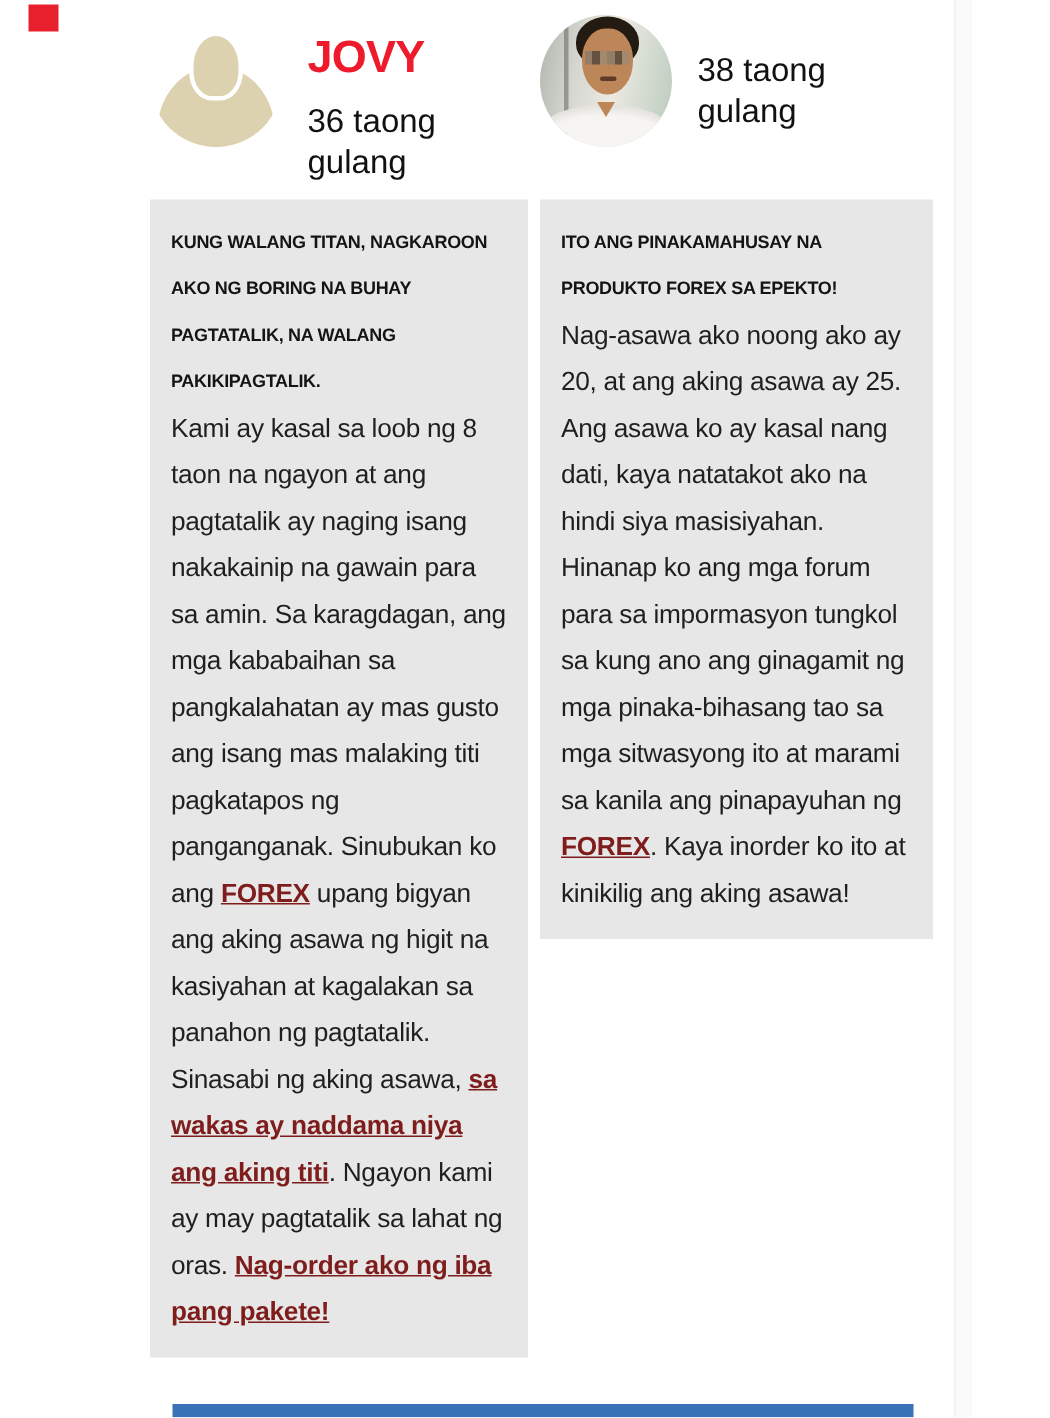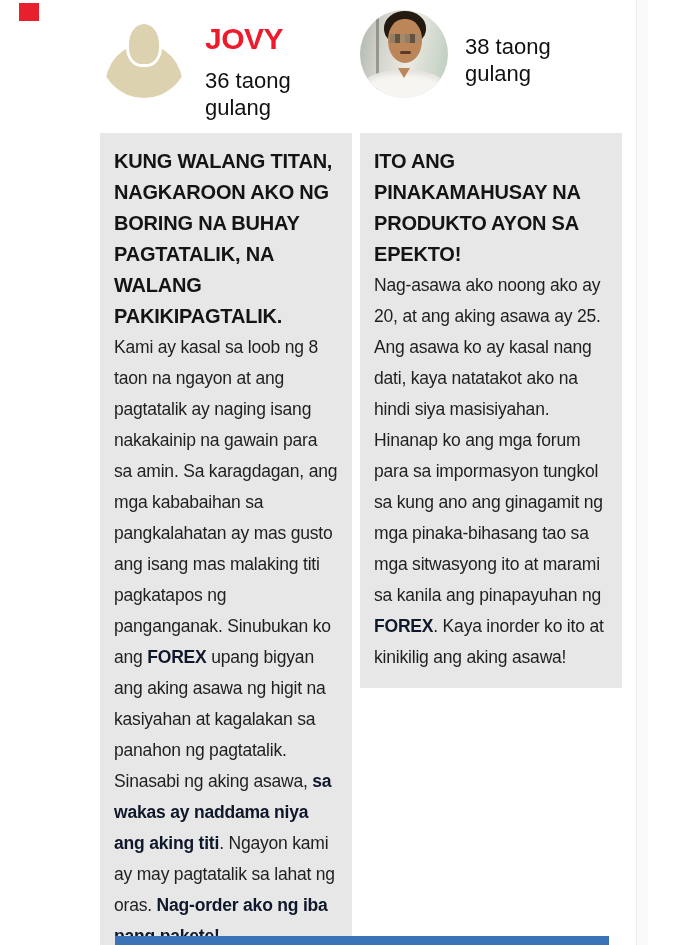--- a/index.html
+++ b/index.html
@@ -72,27 +72,27 @@
     color:var(--accent-red);line-height:34px;
   }
   .page-age{
     margin-top:11px;font-size:22px;line-height:27px;color:#111111;
     width:96px;font-weight:400;
   }
   .box{
     background:var(--box-bg);padding:13px 14px 15px 14px;
   }
   .box .heading{
-    font-size:20px;font-weight:700;color:#141414;
+    font-size:12px;font-weight:700;color:#141414;
     line-height:31px;letter-spacing:-0.2px;
   }
   .box .tbody{
     font-size:17.5px;color:#1f1f1f;line-height:31px;letter-spacing:-0.2px;
   }
-  .tbody .b{font-weight:700;color:#0f172a;}
+  .tbody .b{font-weight:700;color:#7f1d1d;text-decoration:underline;}
   .bottom-bar{
     position:absolute;left:115px;top:936px;width:494px;height:9px;
     background:var(--bar-blue);border:0;cursor:pointer;display:block;
   }
 </style>
 </head>
 <body>
 
 <div class="page">
 
@@ -128,21 +128,21 @@
             <div class="ph-mouth"></div>
           </div>
           <div class="ph-shirt"></div>
           <div class="ph-collar"></div>
         </div>
         <div class="ptext">
           <div class="page-age">38 taong gulang</div>
         </div>
       </div>
       <div class="box">
-        <div class="heading">ITO ANG PINAKAMAHUSAY NA PRODUKTO AYON SA EPEKTO!</div>
+        <div class="heading">ITO ANG PINAKAMAHUSAY NA PRODUKTO FOREX SA EPEKTO!</div>
         <div class="tbody"><span>Nag-asawa ako noong ako ay 20, at ang aking asawa ay 25. Ang asawa ko ay kasal nang dati, kaya natatakot ako na hindi siya masisiyahan. Hinanap ko ang mga forum para sa impormasyon tungkol sa kung ano ang ginagamit ng mga pinaka-bihasang tao sa mga sitwasyong ito at marami sa kanila ang pinapayuhan ng </span><span class="b">FOREX</span><span>. Kaya inorder ko ito at kinikilig ang aking asawa!</span></div>
       </div>
     </section>
 
   </div>
 
   <div class="bottom-bar"></div>
 
 </div>
 

